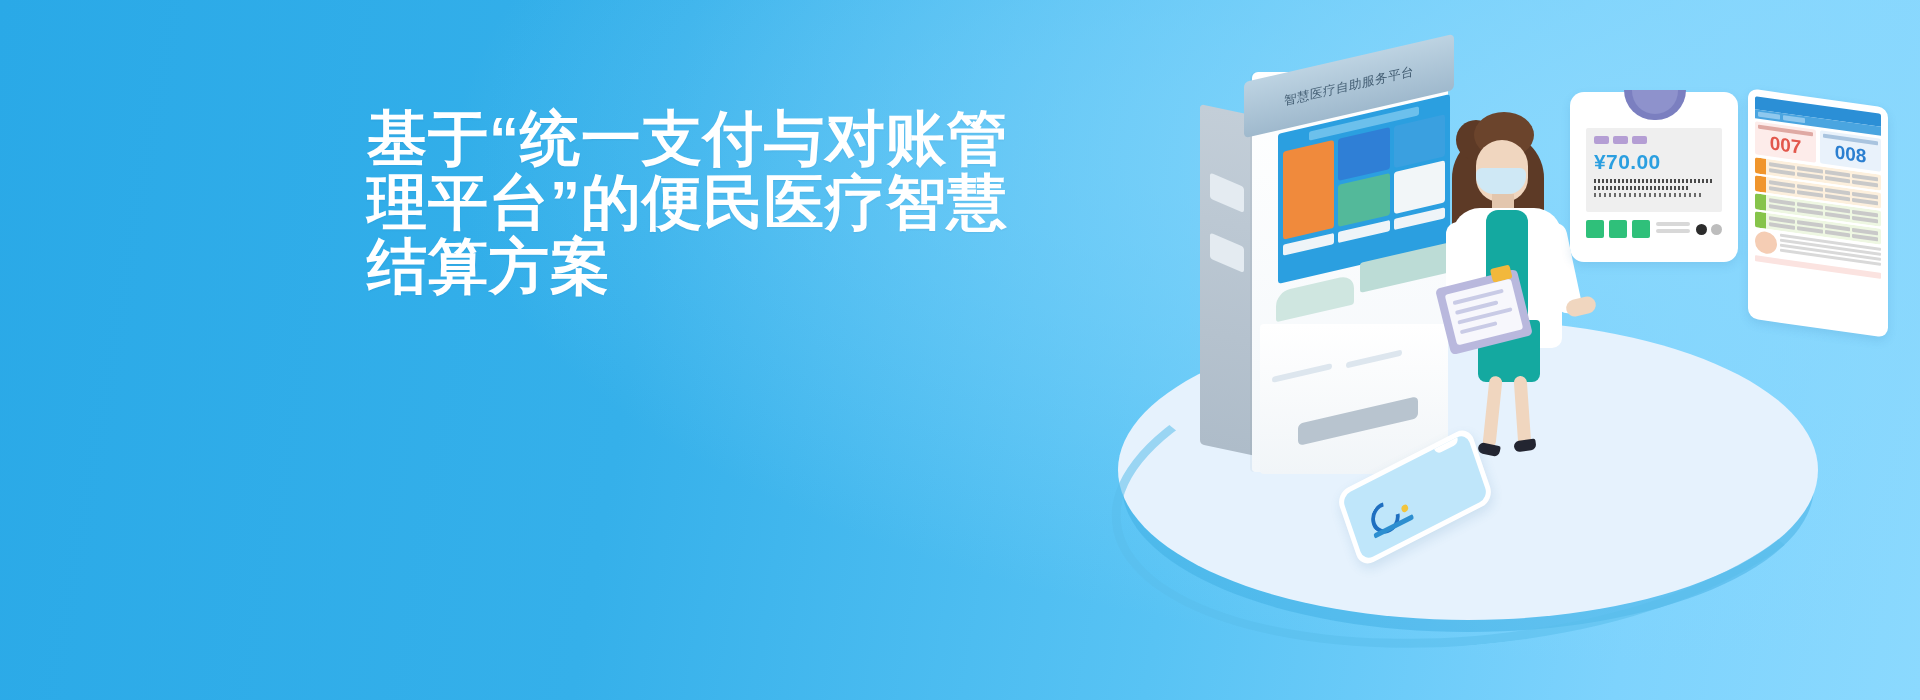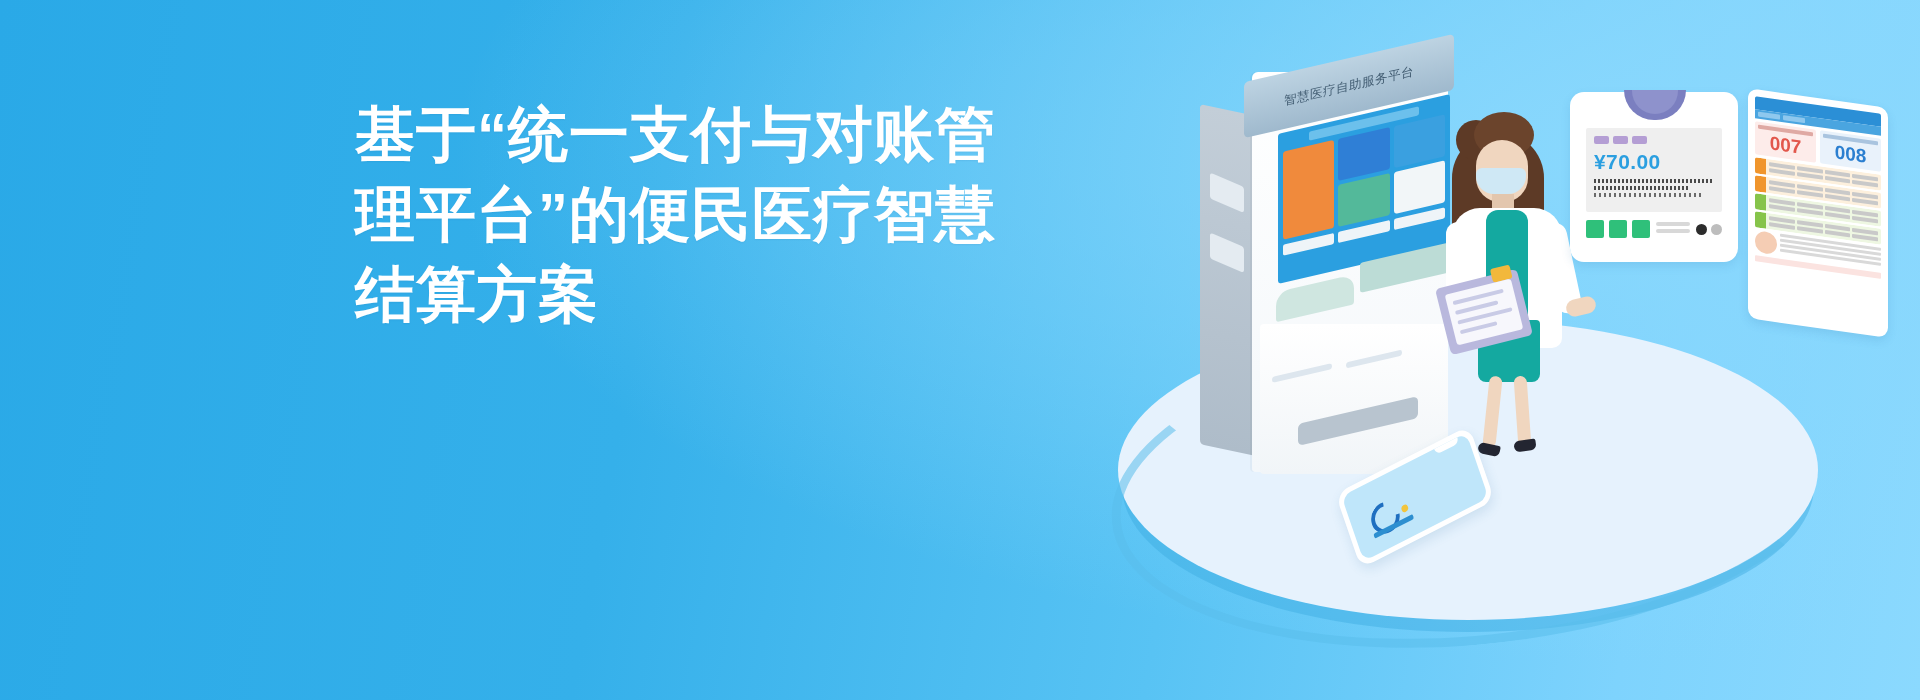--- a/index.html
+++ b/index.html
@@ -10,22 +10,22 @@
   }
   .banner{
     position:relative;width:1920px;height:700px;overflow:hidden;
     background:
       radial-gradient(120% 140% at 86% 22%, #8ad8fd 0%, rgba(138,216,253,0) 52%),
       linear-gradient(100deg,#2aa9e7 0%,#35b0ea 34%,#58c3f4 62%,#7ed3fd 85%,#8bd9fe 100%);
   }
   
   .copy{position:absolute;left:355px;top:95px;width:760px;}
   .headline{
-    color:#ffffff;font-size:60px;line-height:80px;font-weight:700;
-    letter-spacing:1px;margin:0;white-space:pre-line;
+    color:#ffffff;font-size:60px;line-height:64px;font-weight:700;
+    letter-spacing:1px;margin:12px;white-space:pre-line;
     text-shadow:0 1px 2px rgba(0,60,110,.07);
   }
   .subcopy{
     margin:34px 0 0 0;color:#ffffff;font-size:19.5px;line-height:36px;
     letter-spacing:.4px;text-align:justify;width:760px;
   }
   
   .stage{position:absolute;left:1100px;top:20px;width:820px;height:660px;}
   .floor{
     position:absolute;left:18px;top:300px;width:700px;height:300px;

